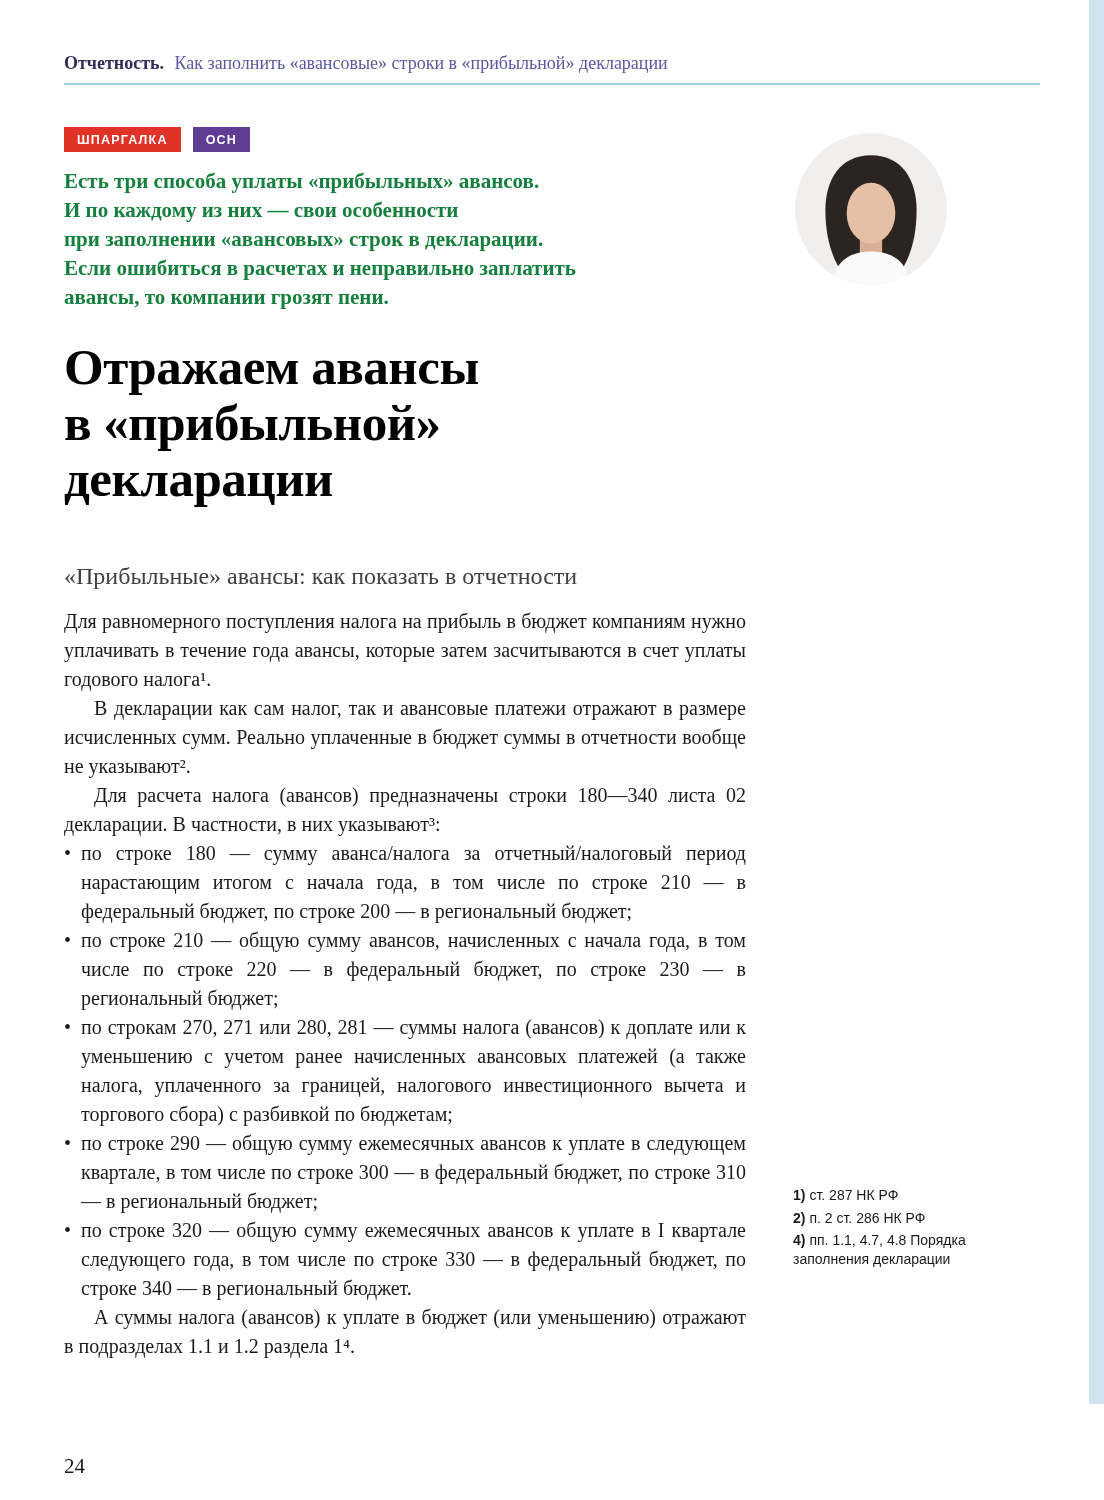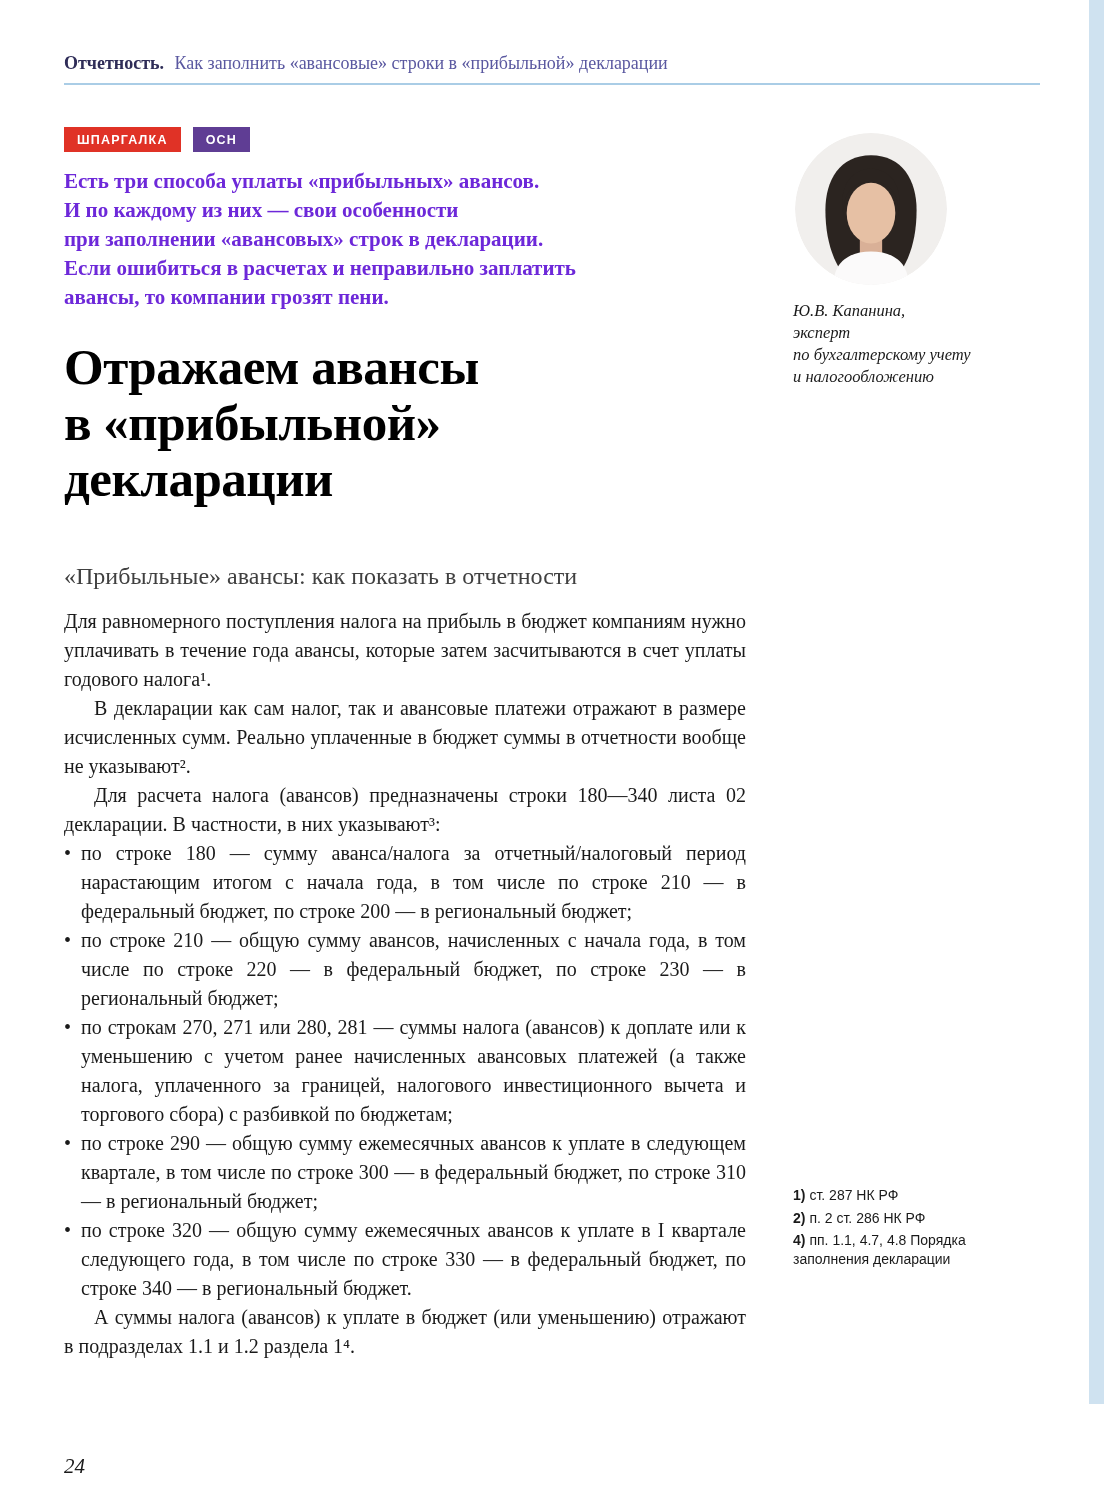--- a/index.html
+++ b/index.html
@@ -77,21 +77,21 @@
   }
   .badge-red   { background: #e03226; }
   .badge-purple{ background: #5f3d94; }
 
   .lead {
     margin: 0;
     font-weight: bold;
     font-size: 21px;
     line-height: 29px;
     white-space: pre-line;
-    color: #6d28d9;
+    color: #15803d;
   }
 
   .article-title {
     margin: 27px 0 0;
     font-size: 51px;
     line-height: 56px;
     font-weight: bold;
     letter-spacing: -0.5px;
     white-space: pre-line;
     color: #000000;
@@ -179,21 +179,20 @@
     margin-right: 4px;
   }
 
   
   .page-number {
     position: absolute;
     left: 64px;
     top: 1454px;
     font-size: 21px;
     color: #1a1a1a;
-    font-style: italic;
   }
 </style>
 </head>
 <body>
 
 <div class="page">
 
   <div class="edge-strip"></div>
 
   <header class="page-header">
@@ -250,26 +249,20 @@
         <rect width="150" height="150" fill="#f1efed"></rect>
         <path d="M75 22 C44 22 30 47 30 76 C30 106 38 124 44 134 L106 134 C112 124 120 106 120 76 C120 47 106 22 75 22 Z" fill="#2b2420"></path>
         <rect x="64" y="96" width="22" height="26" fill="#d9b097"></rect>
         <ellipse cx="75" cy="79" rx="24" ry="30" fill="#e6c0a4"></ellipse>
         <path d="M48 82 C43 54 53 37 75 35 C97 37 107 54 102 82 C103 60 95 49 75 47 C55 49 47 60 48 82 Z" fill="#2b2420"></path>
         <path d="M38 150 C38 126 55 117 75 117 C95 117 112 126 112 150 Z" fill="#fbfafa"></path>
       </g>
     </svg>
   </div>
 
-  <div class="author-block">
-    <div class="author-name">Ю.В. Капанина,</div>
-    <div class="author-role">эксперт
-по бухгалтерскому учету
-и налогообложению</div>
-  </div>
 
   <div class="footnotes">
     <div class="footnote">
       <span class="fn-num">1)</span><span class="fn-text">ст. 287 НК РФ</span>
     </div>
     <div class="footnote">
       <span class="fn-num">2)</span><span class="fn-text">п. 2 ст. 286 НК РФ</span>
     </div>
     <div class="footnote">
       <span class="fn-num">4)</span><span class="fn-text">пп. 1.1, 4.7, 4.8 Порядка заполнения декларации</span>

